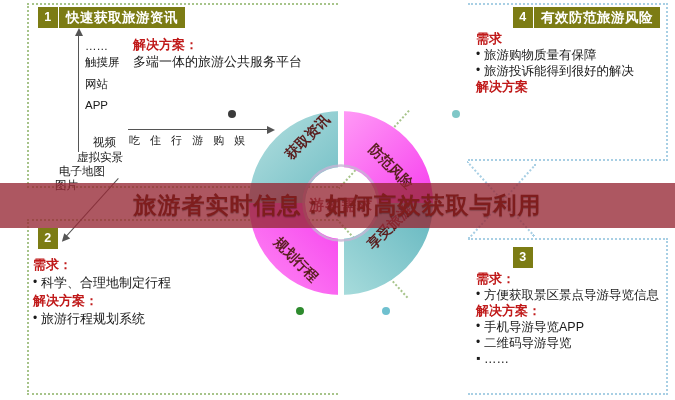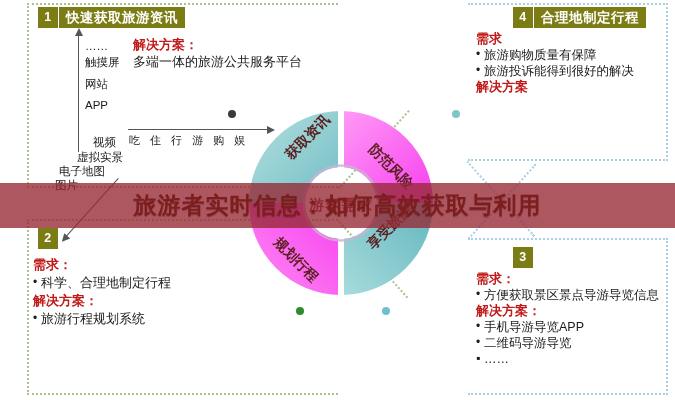--- a/index.html
+++ b/index.html
@@ -204,21 +204,21 @@
 
   <div class="hdr" id="hdr-1">
     <span class="num">1</span>
     <span class="ttl">快速获取旅游资讯</span>
   </div>
   <div class="hdr" id="hdr-2">
     <span class="num">2</span>
   </div>
   <div class="hdr" id="hdr-4">
     <span class="num">4</span>
-    <span class="ttl">合理地制定行程</span>
+    <span class="ttl">有效防范旅游风险</span>
   </div>
   <div class="hdr" id="hdr-3">
     <span class="num">3</span>
   </div>
 
   <div id="diagram">
     <div class="vax"></div>
     <div class="hax"></div>
     <div class="dax"></div>
 

